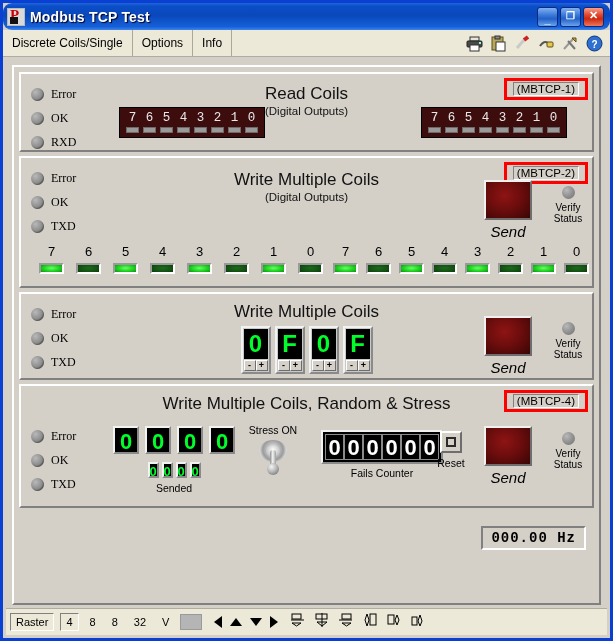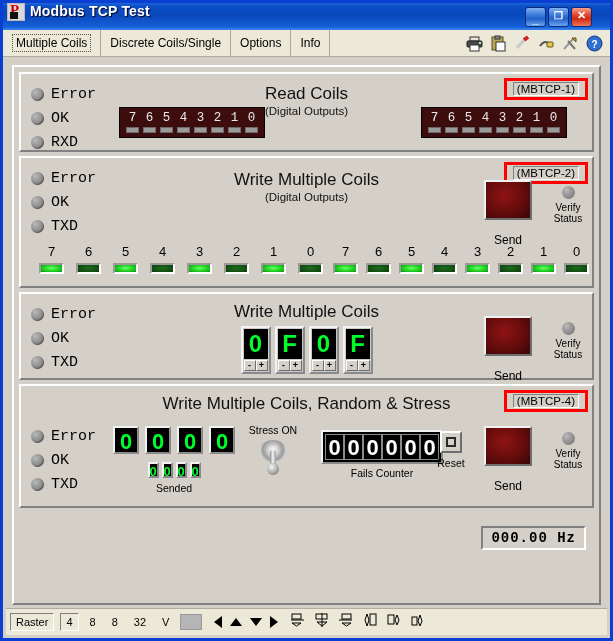--- a/index.html
+++ b/index.html
@@ -12,22 +12,23 @@
   }
   .window {
     position:absolute; left:0; top:0; width:613px; height:641px;
     border: 3px solid #0a3fd4;
     background: #d4d0c8;
   }
   
   .titlebar {
     height: 27px;
     background: linear-gradient(180deg,#1f66d8 0%, #0b4ec7 12%, #0a47bb 45%, #1560d8 88%, #3e86ec 100%);
-    display:flex; padding:0 18px 0 4px;
+    display:flex; align-items:center; padding:0 6px 0 4px;
     position:relative;
+    border-radius:9px;
   }
   .app-logo {
     width:18px;height:18px;margin-right:5px;
     background:#d9d9d9; position:relative; flex:0 0 auto;
     border:1px solid #bbb;
   }
   .app-logo:before{
     content:"P"; position:absolute; left:2px; top:-2px;
     font:bold 15px "Liberation Serif",serif; color:#cc0000;
   }
@@ -103,21 +104,21 @@
   .leds{
     position:absolute; left:10px; top:8px; width:80px;
   }
   .ledrow{ display:flex; align-items:center; height:24px; }
   .led{
     width:13px;height:13px;border-radius:50%;
     background: radial-gradient(circle at 35% 32%, #b9b9b9 0%, #959595 45%, #6e6e6e 100%);
     box-shadow: inset -1px -1px 1px rgba(0,0,0,.35);
     margin-right:7px;
   }
-  .ledlabel{ font-size:15px; color:#000; font-family:Liberation Mono, monospace; }
+  .ledlabel{ font-size:12px; color:#000; font-family:Liberation Serif, serif; }
 
   .ptitle{
     text-align:center; font-size:17px; color:#111;
     font-family:"Liberation Sans",sans-serif;
   }
   .psub{ text-align:center; font-size:11.5px; color:#111; margin-top:1px;}
 
   
   .coilbar{
     background:#3d0d0d; border:1px solid #000;
@@ -161,21 +162,21 @@
     font-size:9px; line-height:9px; text-align:center; font-weight:bold; color:#000;
   }
 
   
   .sendwrap{ position:absolute; text-align:center; }
   .sendbtn{
     width:48px;height:40px;
     background: radial-gradient(ellipse at 42% 38%, #8e1414 0%, #6d0d0d 45%, #3a0505 100%);
     border:2px solid; border-color:#f0f0f0 #6e6e6e #6e6e6e #f0f0f0;
   }
-  .sendlabel{ font-size:12px; margin-top:13px; color:#000; }
+  .sendlabel{ font-size:15px; margin-top:3px; color:#000;font-style:italic; }
   .vstat{ position:absolute; text-align:center; width:46px; }
   .vled{
     width:13px;height:13px;border-radius:50%; margin:0 auto;
     background: radial-gradient(circle at 35% 32%, #b9b9b9 0%, #959595 45%, #6e6e6e 100%);
   }
   .vtext{ font-size:10px; line-height:11px; margin-top:3px; color:#000;}
 
   
   .bigdig{
     background:#000; color:#00ff2a; width:26px;height:28px;
@@ -263,23 +264,20 @@
       <div class="cbtn max">
           <span>❐</span>
         </div>
       <div class="cbtn close">
           <span>✕</span>
         </div>
     </div>
   </div>
 
   <div class="tabbar">
-    <div class="tab active">
-        <span class="tab-inner">Multiple Coils</span>
-      </div>
     <div class="tab">
         <span>Discrete Coils/Single</span>
       </div>
     <div class="tab">
         <span>Options</span>
       </div>
     <div class="tab">
         <span>Info</span>
       </div>
 

